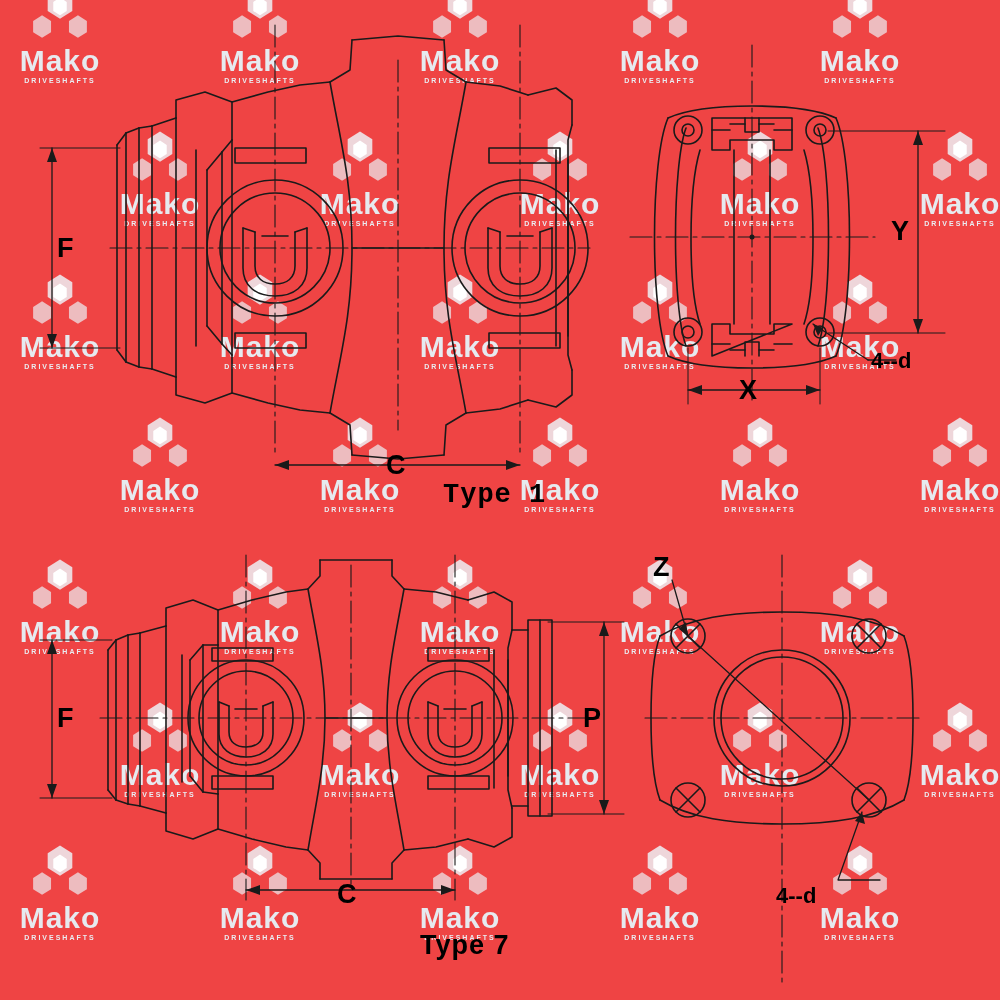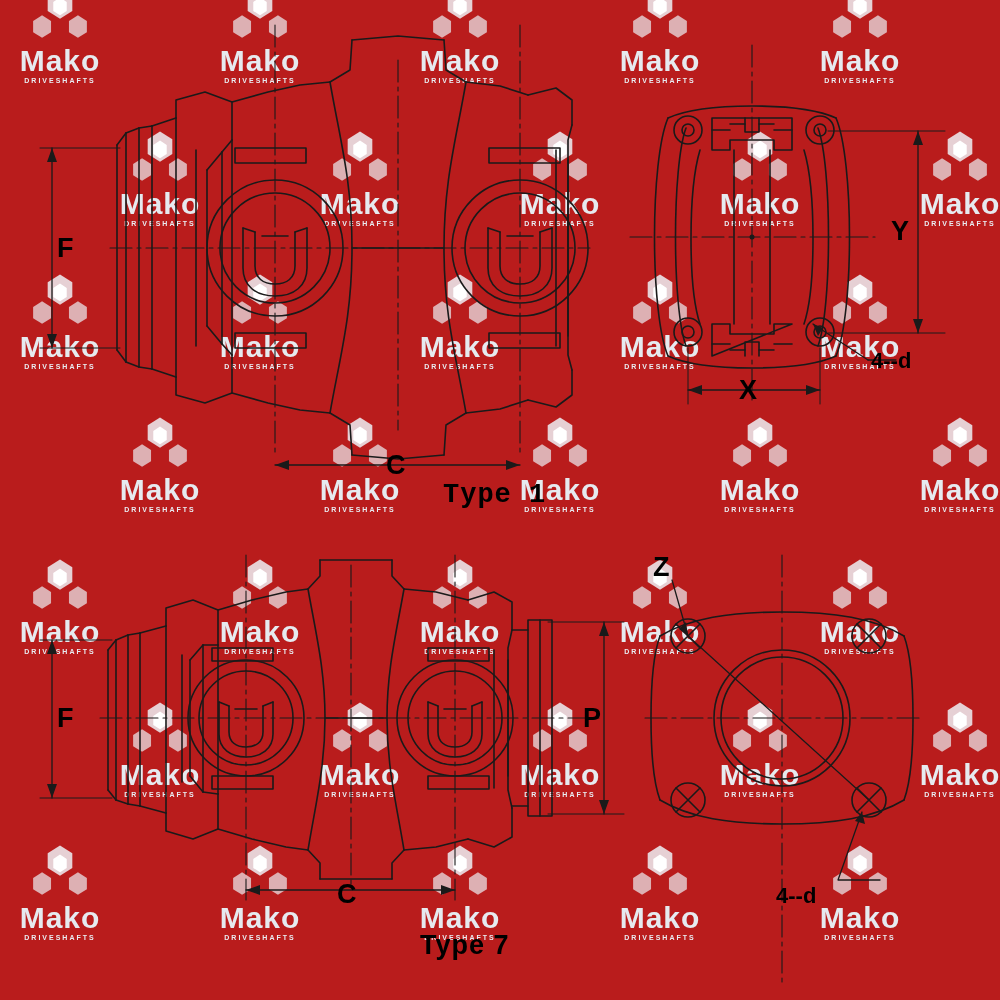--- a/index.html
+++ b/index.html
@@ -10,21 +10,21 @@
   body {
     width: 1000px;
     height: 1000px;
     font-family: "Liberation Sans", sans-serif;
     overflow: hidden;
   }
   #sheet {
     position: relative;
     width: 1000px;
     height: 1000px;
-    background: #b91c1c;
+    background: #ef4444;
   }
   .wm-layer {
     position: absolute;
     inset: 0;
     pointer-events: none;
     z-index: 1;
   }
   .wm {
     position: absolute;
     text-align: center;

